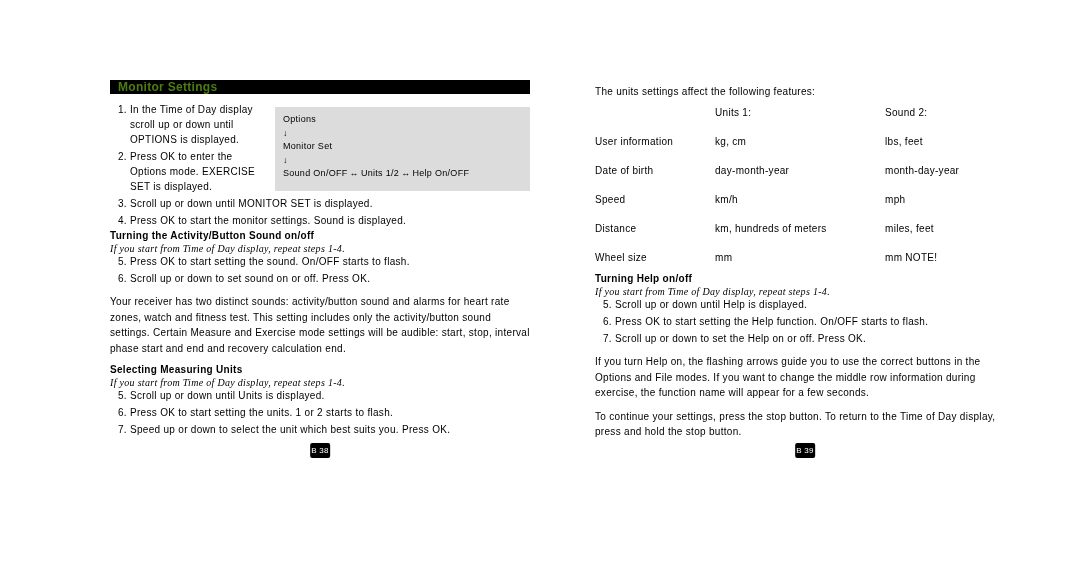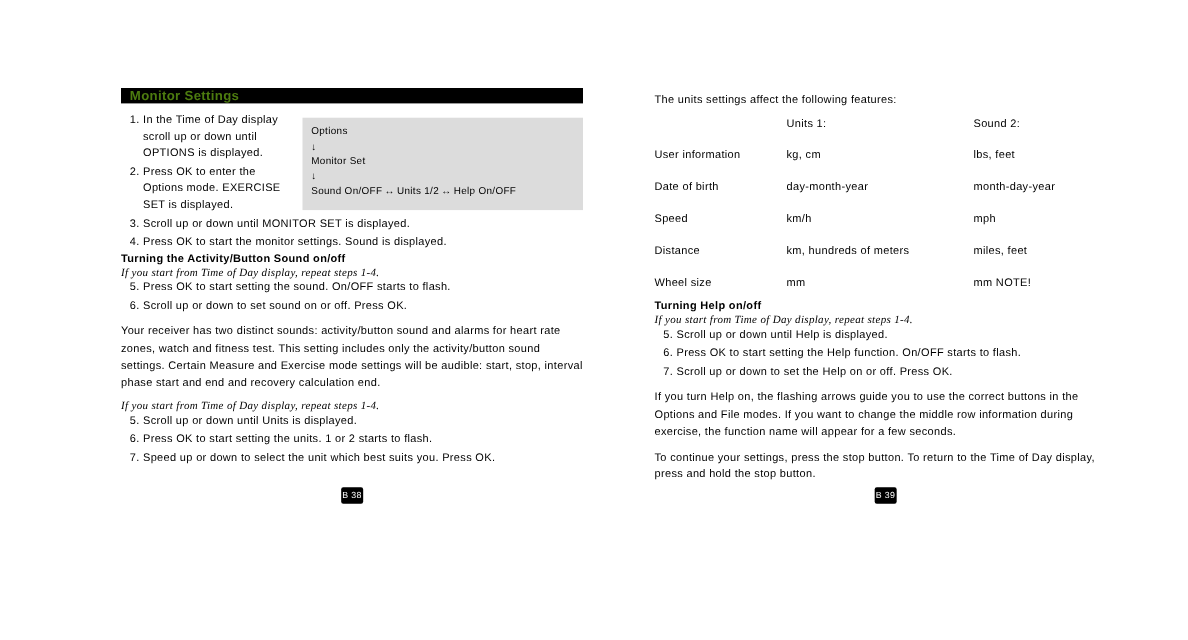--- a/index.html
+++ b/index.html
@@ -137,20 +137,21 @@
 
     <div class="subhead">Turning the Activity/Button Sound on/off</div>
     <div class="em">If you start from Time of Day display, repeat steps 1-4.</div>
     <ol start="5">
       <li>Press OK to start setting the sound. On/OFF starts to flash.</li>
       <li>Scroll up or down to set sound on or off. Press OK.</li>
     </ol>
 
     <p>Your receiver has two distinct sounds: activity/button sound and alarms for heart rate zones, watch and fitness test. This setting includes only the activity/button sound settings. Certain Measure and Exercise mode settings will be audible: start, stop, interval phase start and end and recovery calculation end.</p>
 
+    <div class="subhead">Selecting Measuring Units</div>
     <div class="em">If you start from Time of Day display, repeat steps 1-4.</div>
     <ol start="5">
       <li>Scroll up or down until Units is displayed.</li>
       <li>Press OK to start setting the units. 1 or 2 starts to flash.</li>
       <li>Speed up or down to select the unit which best suits you. Press OK.</li>
     </ol>
 
     <div class="pgnum">B 38</div>
   </div>
 

